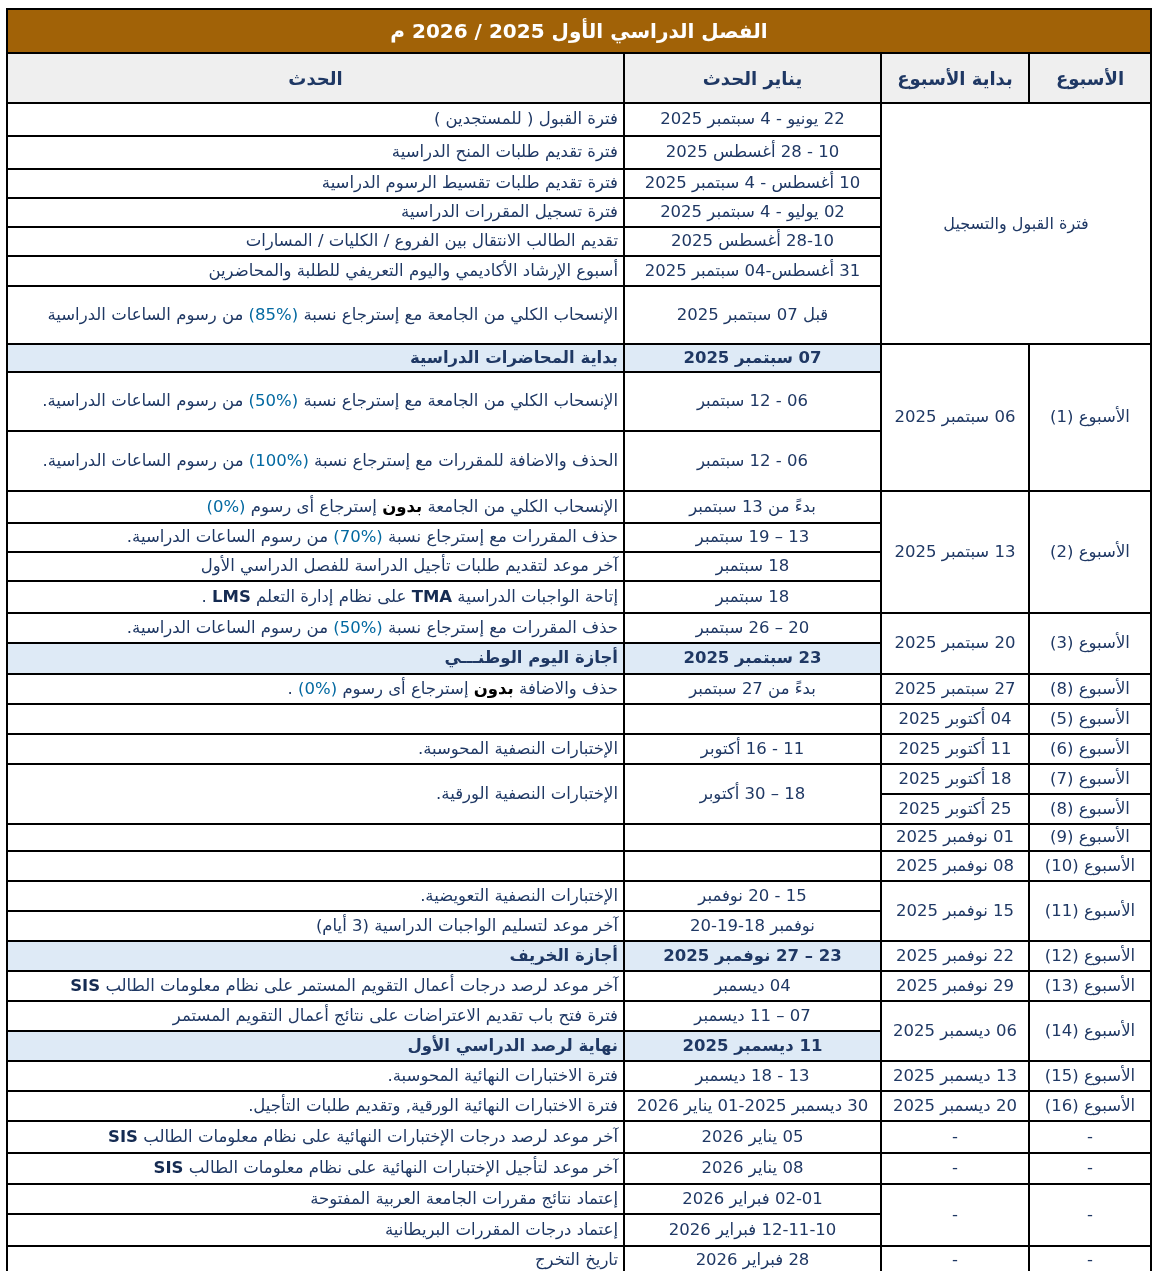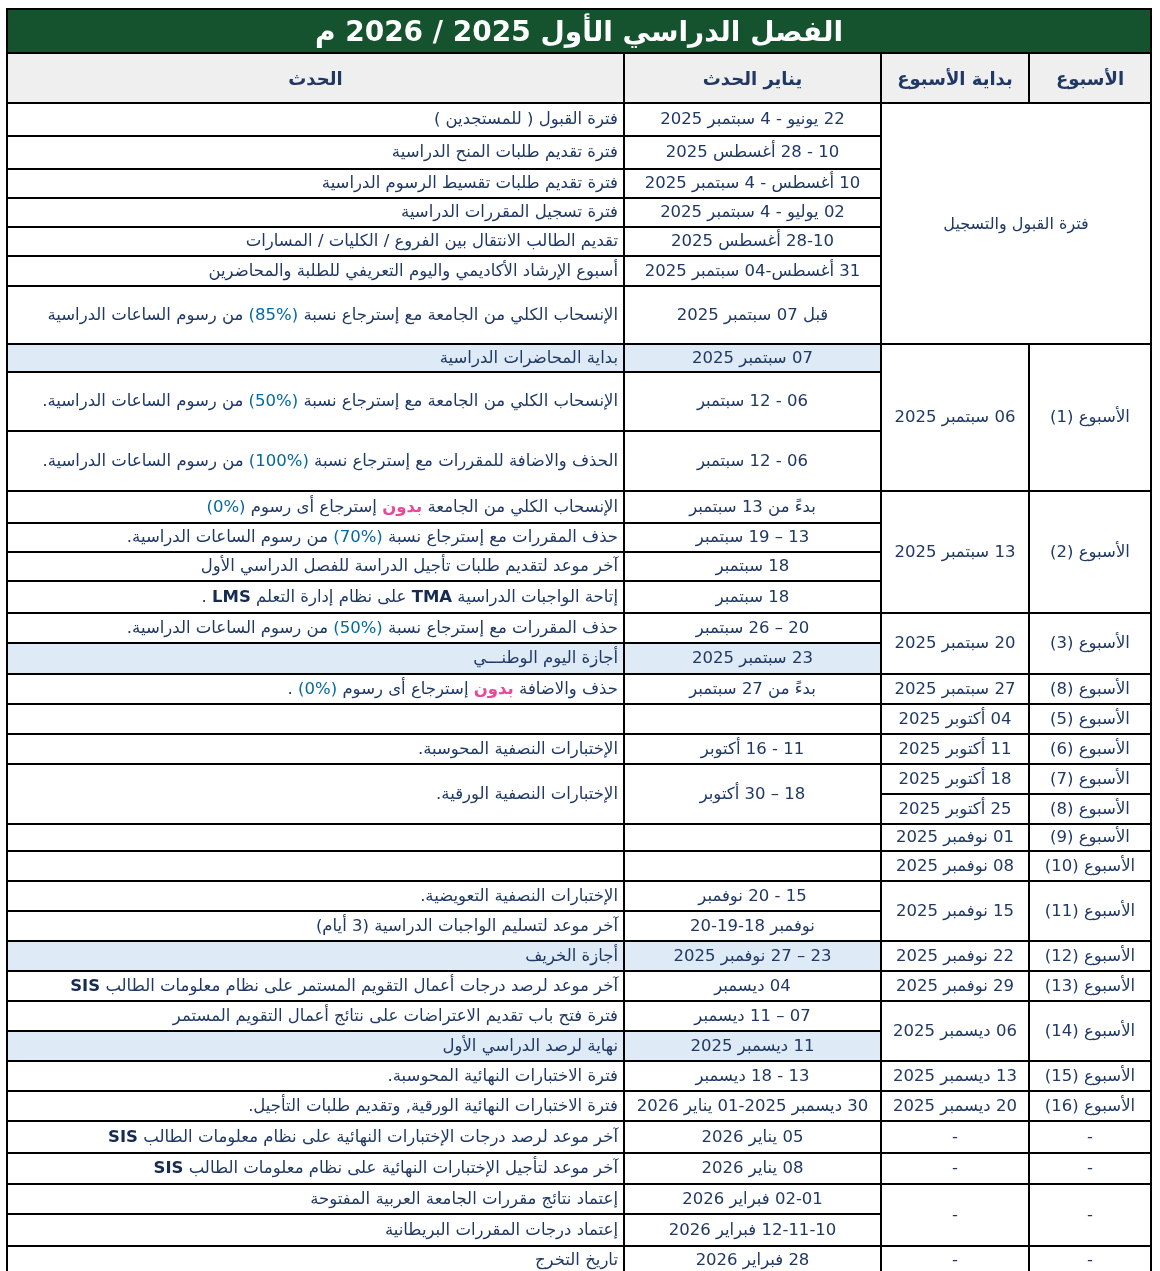--- a/index.html
+++ b/index.html
@@ -15,43 +15,43 @@
     direction:rtl;
   }
   th,td{
     border:2px solid #000000;
     color:#1F3864;
     padding:1px 5px;
     vertical-align:middle;
     overflow:hidden;
   }
   tr.title-row th{
-    background:#14532d;
+    background:#a16207;
     color:#ffffff;
-    font-size:28px;
+    font-size:20px;
     font-weight:bold;
     height:40px;
     text-align:center;
     letter-spacing:0.2px;
   }
   tr.header-row th{
     background:#EFEFEF;
     font-size:18px;
     font-weight:bold;
     height:46px;
     text-align:center;
   }
   td{ font-size:16.5px; line-height:1.35; }
   .c-event{ text-align:right; }
   .c-date,.c-week,.c-start,.c-section{ text-align:center; }
   .c-section{ font-size:16px; }
   .hl{ background:#DEEAF6; }
-  .b{ font-weight:normal; }
+  .b{ font-weight:bold; }
   .seg-red{ color:#0369a1; }
-  .seg-redbold{ color:#ec4899; font-weight:bold; }
+  .seg-redbold{ color:#000000; font-weight:bold; }
   .seg-bold{ font-weight:bold; color:#152B52; }
 </style>
 </head>
 <body>
 
 <div class="wrap">
   <table>
     <colgroup>
       <col style="width:122px">
       <col style="width:148px">

